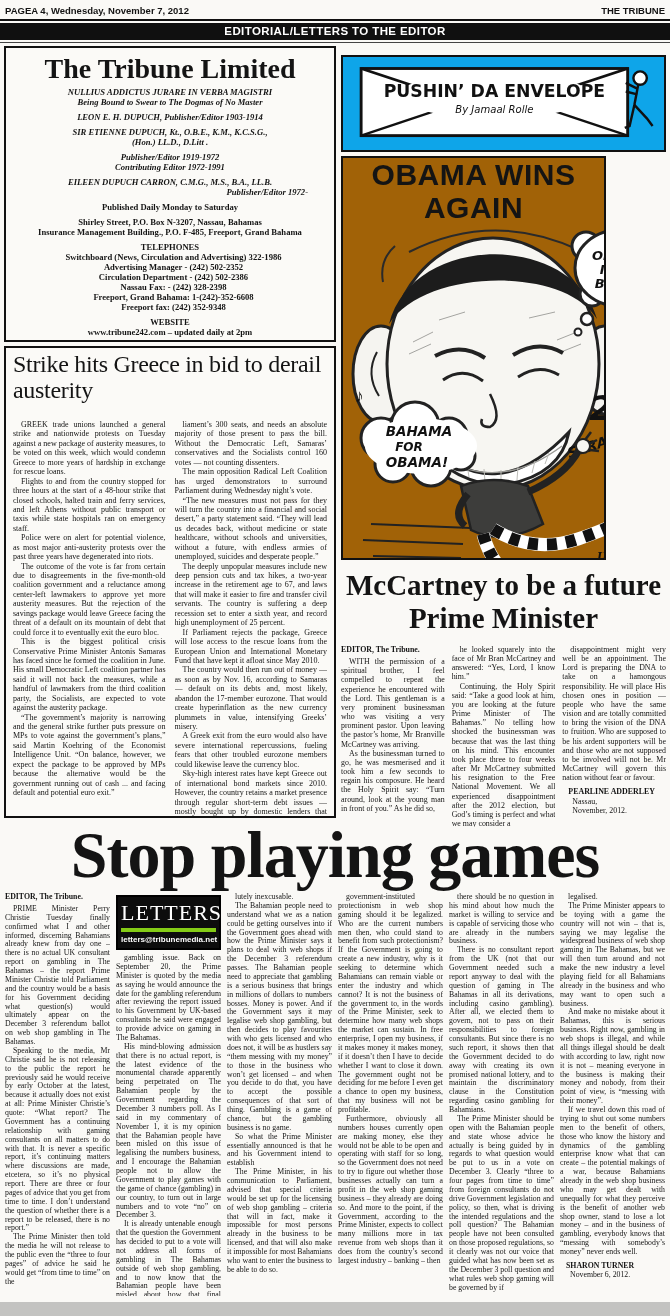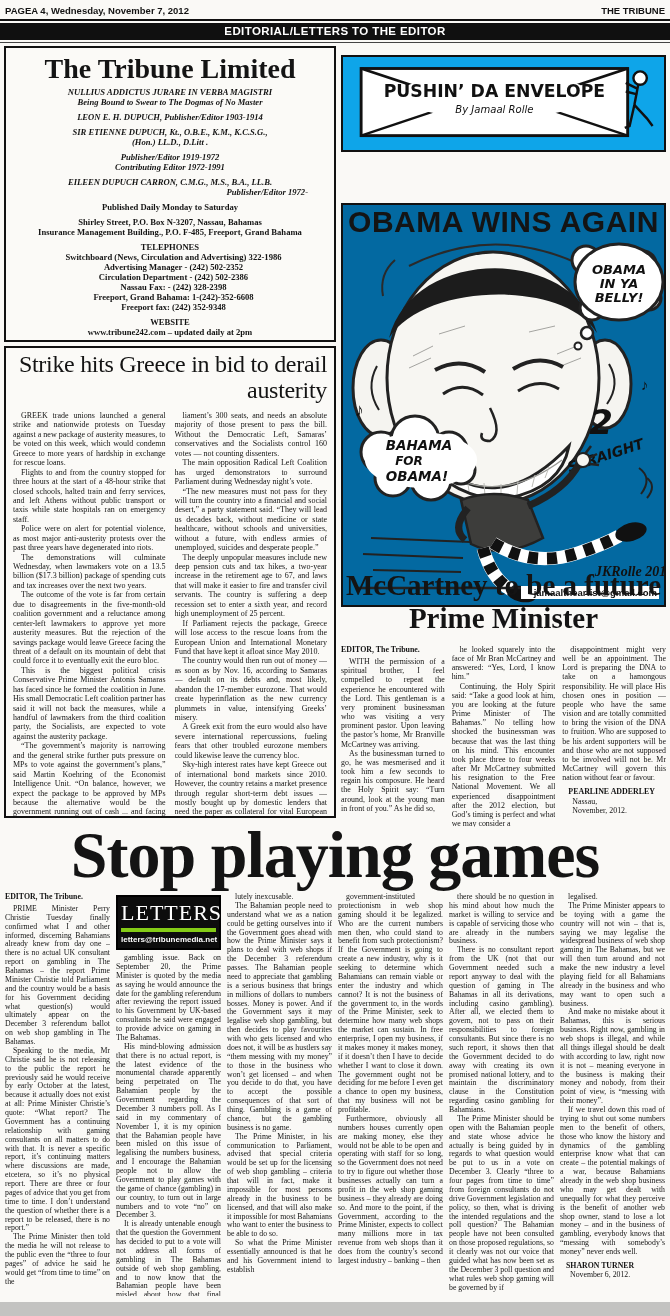--- a/index.html
+++ b/index.html
@@ -27,34 +27,34 @@
   .m-line { font-size:8.6px; line-height:10px; }
   .m-bi { font-weight:bold; font-style:italic; }
   .m-b  { font-weight:bold; }
   .m-gap { margin-top:5px; }
   .m-right { text-align:right; padding-right:26px; }
   .tel-line { font-size:8.6px; line-height:10px; font-weight:bold;padding-left:7px; }
 
   
   .greece-box { position:absolute; top:346px; left:4px; width:332px; height:472px;
     border:2px solid #111; padding:3px 7px; overflow:hidden; background:#fbfaf7; }
-  .greece-headline { font-size:24px; font-weight:normal; text-align:right; line-height:26px;
-    letter-spacing:-0.3px; margin-bottom:8px; }
+  .greece-headline { font-size:24px; font-weight:normal; text-align:left; line-height:26px;
+    letter-spacing:-0.3px; margin-bottom:17px; }
   .greece-cols { display:flex; gap:9px; }
   .gcol { flex:1; font-size:8px; line-height:1.18; text-align:justify; overflow:hidden; }
   .para { text-indent:8px; margin:0; }
 
   
   .envelope-box { position:absolute; top:55px; left:341px; width:325px; height:97px;
     border:2px solid #111; background:#0ea5e9; }
   .envelope-box svg { display:block; width:100%; height:100%; }
 
   
-  .obama-box { position:absolute; top:156px; left:341px; width:325px; height:404px;
-    border:2px solid #111; background:#0369a1; overflow:hidden;margin-top:47px; }
+  .obama-box { position:absolute; top:156px; left:341px; width:265px; height:404px;
+    border:2px solid #111; background:#a16207; overflow:hidden; }
   .obama-headline { font-family:"Liberation Sans", sans-serif; font-weight:900; font-size:30px;
     line-height:33px; text-align:center; letter-spacing:.5px; }
   .cartoon-svg { display:block; width:321px; height:366px; }
 
   
   .mc-headline { position:absolute; top:569px; left:341px; width:325px; text-align:center;
     font-size:29px; line-height:33px; font-weight:bold; }
   .mc-cols { position:absolute; top:645px; left:341px; width:325px; height:182px;
     display:flex; gap:7px; overflow:hidden; }
   .mcol { flex:1; font-size:7.9px; line-height:1.16; text-align:justify; overflow:hidden; }
@@ -118,21 +118,20 @@
     <div class="m-line m-b">www.tribune242.com – updated daily at 2pm</div>
   </div>
 
   <div class="greece-box">
     <h2 class="greece-headline">Strike hits Greece in bid to derail austerity</h2>
     <div class="greece-cols">
       <div class="gcol">
           <p class="para">GREEK trade unions launched a general strike and nationwide protests on Tuesday against a new package of austerity measures, to be voted on this week, which would condemn Greece to more years of hardship in exchange for rescue loans.</p>
           <p class="para">Flights to and from the country stopped for three hours at the start of a 48-hour strike that closed schools, halted train and ferry services, and left Athens without public transport or taxis while state hospitals ran on emergency staff.</p>
           <p class="para">Police were on alert for potential violence, as most major anti-austerity protests over the past three years have degenerated into riots.</p>
-          <p class="para">The demonstrations will culminate Wednesday, when lawmakers vote on a 13.5 billion ($17.3 billion) package of spending cuts and tax increases over the next two years.</p>
           <p class="para">The outcome of the vote is far from certain due to disagreements in the five-month-old coalition government and a reluctance among center-left lawmakers to approve yet more austerity measures. But the rejection of the savings package would leave Greece facing the threat of a default on its mountain of debt that could force it to eventually exit the euro bloc.</p>
           <p class="para">This is the biggest political crisis Conservative Prime Minister Antonis Samaras has faced since he formed the coalition in June. His small Democratic Left coalition partner has said it will not back the measures, while a handful of lawmakers from the third coalition party, the Socialists, are expected to vote against the austerity package.</p>
           <p class="para">“The government’s majority is narrowing and the general strike further puts pressure on MPs to vote against the government’s plans,” said Martin Koehring of the Economist Intelligence Unit. “On balance, however, we expect the package to be approved by MPs because the alternative would be the government running out of cash ... and facing default and potential euro exit.”</p>
         </div>
       <div class="gcol">
           <p class="para">liament’s 300 seats, and needs an absolute majority of those present to pass the bill. Without the Democratic Left, Samaras’ conservatives and the Socialists control 160 votes — not counting dissenters.</p>
           <p class="para">The main opposition Radical Left Coalition has urged demonstrators to surround Parliament during Wednesday night’s vote.</p>
           <p class="para">“The new measures must not pass for they will turn the country into a financial and social desert,” a party statement said. “They will lead us decades back, without medicine or state healthcare, without schools and universities, without a future, with endless armies of unemployed, suicides and desperate people.”</p>
           <p class="para">The deeply unpopular measures include new deep pension cuts and tax hikes, a two-year increase in the retirement age to 67, and laws that will make it easier to fire and transfer civil servants. The country is suffering a deep recession set to enter a sixth year, and record high unemployment of 25 percent.</p>
           <p class="para">If Parliament rejects the package, Greece will lose access to the rescue loans from the European Union and International Monetary Fund that have kept it afloat since May 2010.</p>
@@ -325,22 +324,22 @@
       </div>
       <div>
           <p class="para">gambling issue. Back on September 20, the Prime Minister is quoted by the media as saying he would announce the date for the gambling referendum after reviewing the report issued to his Government by UK-based consultants he said were engaged to provide advice on gaming in The Bahamas.</p>
           <p class="para">His mind-blowing admission that there is no actual report, is the latest evidence of the monumental charade apparently being perpetrated on The Bahamian people by the Government regarding the December 3 numbers poll. As I said in my commentary of November 1, it is my opinion that the Bahamian people have been misled on this issue of legalising the numbers business, and I encourage the Bahamian people not to allow the Government to play games with the game of chance (gambling) in our country, to turn out in large numbers and to vote “no” on December 3.</p>
           <p class="para">It is already untenable enough that the question the Government has decided to put to a vote will not address all forms of gambling in The Bahamas outside of web shop gambling, and to now know that the Bahamian people have been misled about how that final ballot question came about is abso-</p>
         </div>
     </div>
     <div class="lcol">
         <p class="para">lutely inexcusable.</p>
         <p class="para">The Bahamian people need to understand what we as a nation could be getting ourselves into if the Government goes ahead with how the Prime Minister says it plans to deal with web shops if the December 3 referendum passes. The Bahamian people need to appreciate that gambling is a serious business that brings in millions of dollars to numbers bosses. Money is power. And if the Government says it may legalise web shop gambling, but then decides to play favourites with who gets licensed and who does not, it will be as hustlers say “them messing with my money” to those in the business who won’t get licensed – and when you decide to do that, you have to accept the possible consequences of that sort of thing. Gambling is a game of chance, but the gambling business is no game.</p>
+        <p class="para">So what the Prime Minister essentially announced is that he and his Government intend to establish</p>
         <p class="para">The Prime Minister, in his communication to Parliament, advised that special criteria would be set up for the licensing of web shop gambling – criteria that will in fact, make it impossible for most persons already in the business to be licensed, and that will also make it impossible for most Bahamians who want to enter the business to be able to do so.</p>
-        <p class="para">So what the Prime Minister essentially announced is that he and his Government intend to establish</p>
       </div>
     <div class="lcol">
         <p class="para">government-instituted protectionism in web shop gaming should it be legalized. Who are the current numbers men then, who could stand to benefit from such protectionism? If the Government is going to create a new industry, why is it seeking to determine which Bahamians can remain viable or enter the industry and which cannot? It is not the business of the government to, in the words of the Prime Minister, seek to determine how many web shops the market can sustain. In free enterprise, I open my business, if it makes money it makes money, if it doesn’t then I have to decide whether I want to close it down. The government ought not be deciding for me before I even get a chance to open my business, that my business will not be profitable.</p>
         <p class="para">Furthermore, obviously all numbers houses currently open are making money, else they would not be able to be open and operating with staff for so long, so the Government does not need to try to figure out whether those businesses actually can turn a profit in the web shop gaming business – they already are doing so. And more to the point, if the Government, according to the Prime Minister, expects to collect many millions more in tax revenue from web shops than it does from the country’s second largest industry – banking – then</p>
       </div>
     <div class="lcol">
         <p class="para">there should be no question in his mind about how much the market is willing to service and is capable of servicing those who are already in the numbers business.</p>
         <p class="para">There is no consultant report from the UK (not that our Government needed such a report anyway to deal with the question of gaming in The Bahamas in all its derivations, including casino gambling). After all, we elected them to govern, not to pass on their responsibilities to foreign consultants. But since there is no such report, it shows then that the Government decided to do away with creating its own promised national lottery, and to maintain the discriminatory clause in the Constitution regarding casino gambling for Bahamians.</p>
         <p class="para">The Prime Minister should be open with the Bahamian people and state whose advice he actually is being guided by in regards to what question would be put to us in a vote on December 3. Clearly “three to four pages from time to time” from foreign consultants do not drive Government legislation and policy, so then, what is driving the intended regulations and the poll question? The Bahamian people have not been consulted on those proposed regulations, so it clearly was not our voice that guided what has now been set as the December 3 poll question and what rules web shop gaming will be governed by if</p>
       </div>

